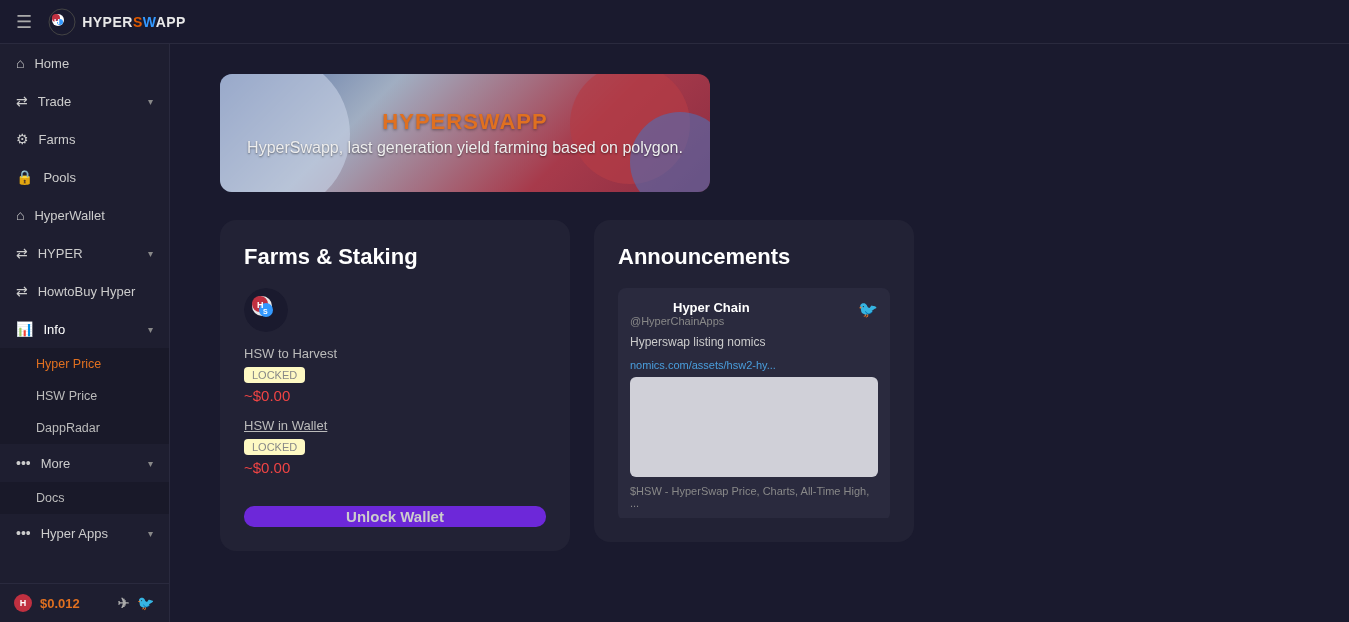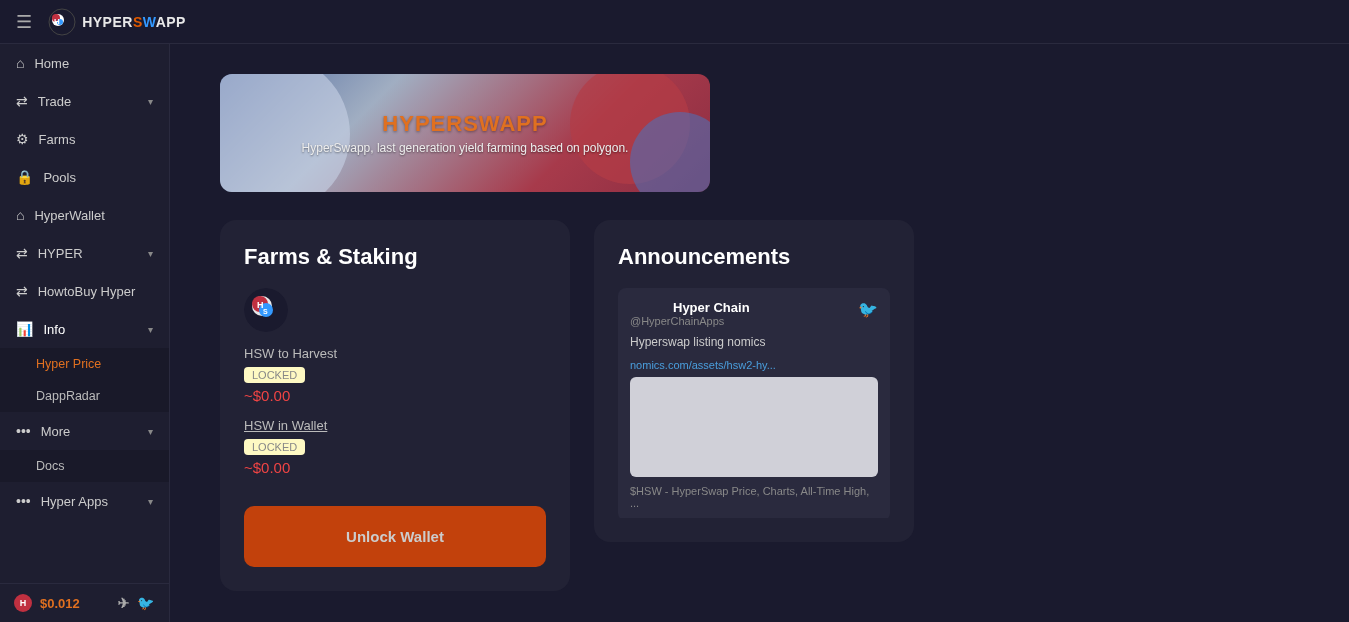--- a/index.html
+++ b/index.html
@@ -183,21 +183,21 @@
       text-align: center;
     }
     .banner-title {
       font-size: 22px;
       font-weight: 800;
       color: #e07020;
       letter-spacing: 1px;
       text-shadow: 0 1px 3px rgba(0,0,0,0.4);
     }
     .banner-subtitle {
-      font-size: 12px;
+      font-size: 16px;
       color: #eee;
       margin-top: 4px;
       text-shadow: 0 1px 2px rgba(0,0,0,0.5);
     }
 
     
     .cards-row {
       display: flex;
       gap: 24px;
       align-items: flex-start;
@@ -252,22 +252,22 @@
       margin-bottom: 14px;
     }
     .wallet-label {
       font-size: 13px;
       color: #bbb;
       margin-bottom: 4px;
       text-decoration: underline;
     }
     .unlock-btn {
       width: 100%;
-      padding: 22px;
-      background: #c2410c;
+      padding: 2px;
+      background: #6d28d9;
       border: none;
       border-radius: 10px;
       color: #ccc;
       font-size: 15px;
       font-weight: 600;
       cursor: pointer;
       margin-top: 16px;
       transition: background 0.15s;
     }
 
@@ -396,20 +396,23 @@
 
     <div class="sidebar-item active">
       <span class="icon">📊</span>
       <span>Info</span>
       <span class="arrow">▾</span>
     </div>
 
     <div class="sidebar-submenu">
       <div class="sidebar-sub-item active">
         <span>Hyper Price</span>
+      </div>
+      <div class="sidebar-sub-item">
+        <span>HSW Price</span>
       </div>
       <div class="sidebar-sub-item">
         <span>DappRadar</span>
       </div>
     </div>
 
     <div class="sidebar-item">
       <span class="icon">•••</span>
       <span>More</span>
       <span class="arrow">▾</span>

